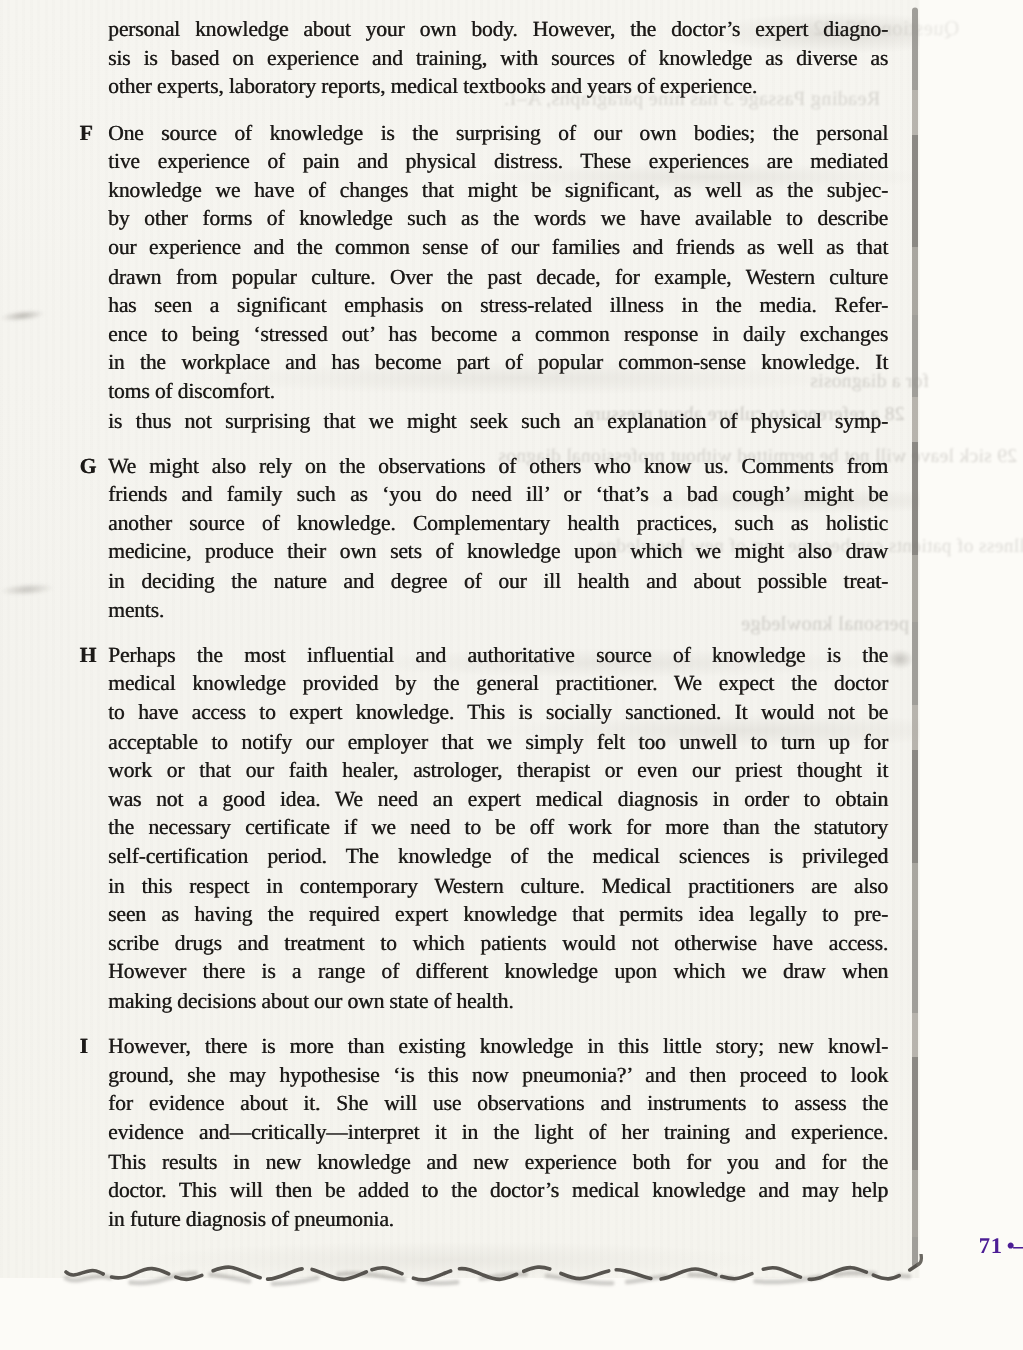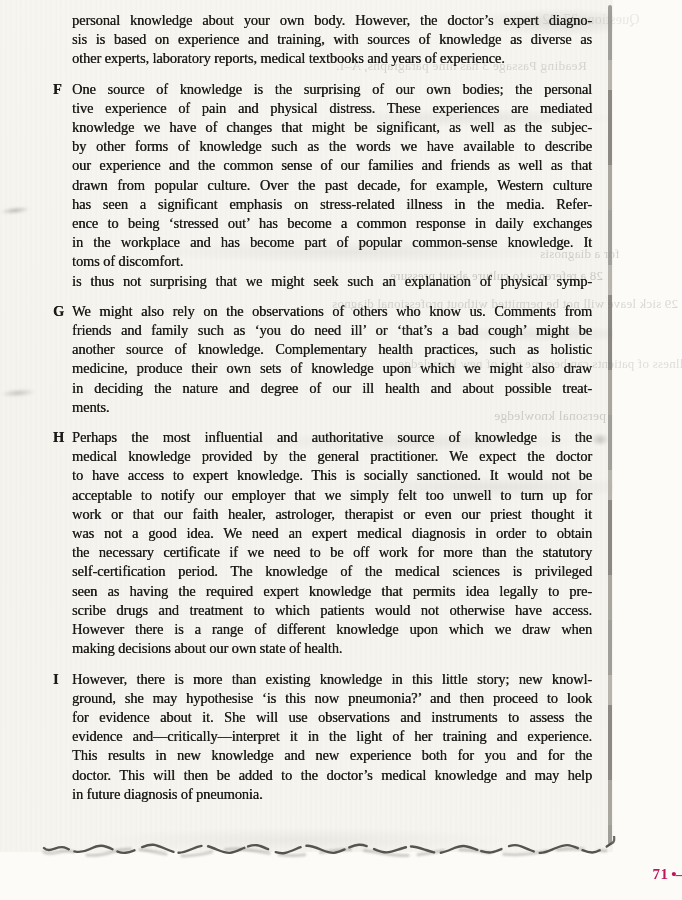--- a/index.html
+++ b/index.html
@@ -72,22 +72,22 @@
   #smudge-1 { left: 0; top: 207px; width: 30px; height: 7px;
     background: radial-gradient(closest-side, rgba(95,90,84,.38), transparent);
     transform: rotate(-6deg); }
   #smudge-2 { left: 0; top: 389px; width: 36px; height: 8px;
     background: radial-gradient(closest-side, rgba(95,90,84,.30), transparent);
     transform: rotate(-4deg); }
   #smudge-3 { left: 591px; top: 433px; width: 18px; height: 13px;
     background: radial-gradient(closest-side, rgba(95,90,84,.30), transparent); }
   
   #page-number {
-    position: absolute; right: 0px; top: 866px;
-    font-size: 15px; font-weight: bold; color: #be185d;
+    position: absolute; right: 0px; top: 823px;
+    font-size: 15px; font-weight: bold; color: #4c1d95;
     letter-spacing: 0.5px;
     white-space: nowrap;
   }
   #page-number .marker { font-weight: bold; letter-spacing: -1px; }
 </style>
 </head>
 <body>
 
 <div id="page">
 
@@ -133,20 +133,21 @@
         <div class="para">
           <span class="letter">H</span>
           <div class="line">Perhaps the most influential and authoritative source of knowledge is the</div>
           <div class="line">medical knowledge provided by the general practitioner. We expect the doctor</div>
           <div class="line">to have access to expert knowledge. This is socially sanctioned. It would not be</div>
           <div class="line">acceptable to notify our employer that we simply felt too unwell to turn up for</div>
           <div class="line">work or that our faith healer, astrologer, therapist or even our priest thought it</div>
           <div class="line">was not a good idea. We need an expert medical diagnosis in order to obtain</div>
           <div class="line">the necessary certificate if we need to be off work for more than the statutory</div>
           <div class="line">self-certification period. The knowledge of the medical sciences is privileged</div>
+          <div class="line">in this respect in contemporary Western culture. Medical practitioners are also</div>
           <div class="line">seen as having the required expert knowledge that permits idea legally to pre-</div>
           <div class="line">scribe drugs and treatment to which patients would not otherwise have access.</div>
           <div class="line">However there is a range of different knowledge upon which we draw when</div>
           <div class="line last">making decisions about our own state of health.</div>
         </div>
         <div class="para">
           <span class="letter">I</span>
           <div class="line">However, there is more than existing knowledge in this little story; new knowl-</div>
           <div class="line">ground, she may hypothesise ‘is this now pneumonia?’ and then proceed to look</div>
           <div class="line">for evidence about it. She will use observations and instruments to assess the</div>

